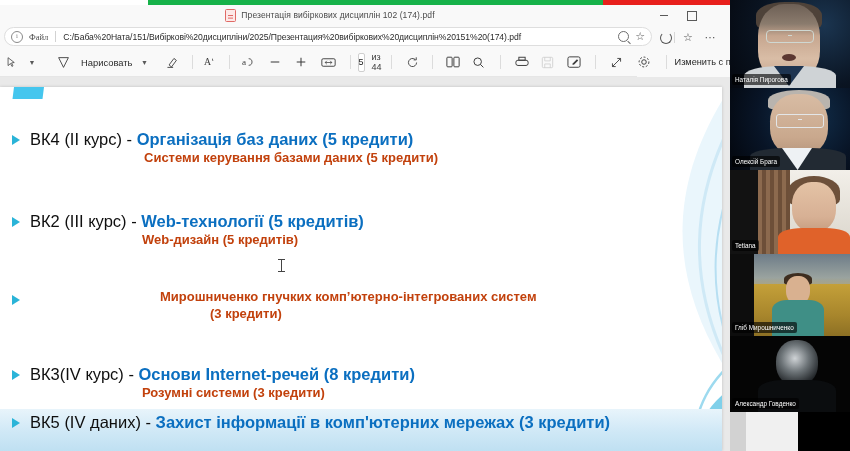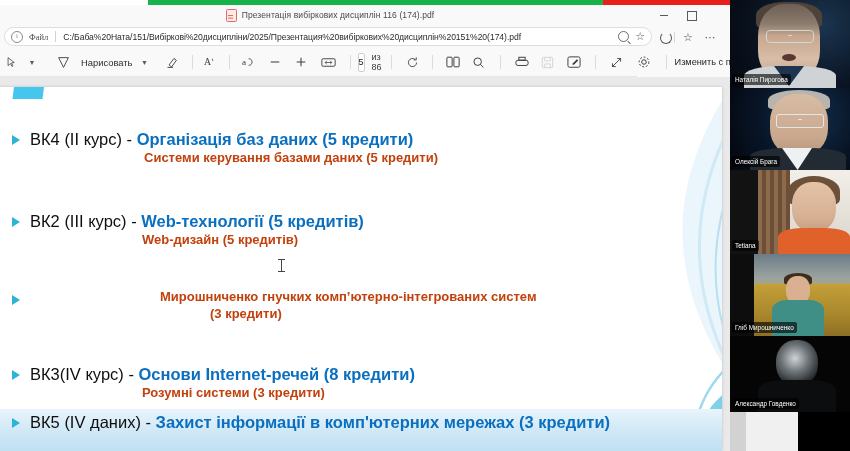--- a/index.html
+++ b/index.html
@@ -146,21 +146,21 @@
 </head>
 <body>
 
 <div class="app">
 
   <div class="browser">
 
     <div class="titlebar">
       <div class="tb-title">
         <span class="pdf-ico"></span>
-        <span>Презентація вибіркових дисциплін 116 (174).pdf</span>
+        <span>Презентація вибіркових дисциплін 102 (174).pdf</span>
       </div>
       <div class="wbtn min">
           <i class="dashm"></i>
         </div>
       <div class="wbtn max">
           <i class="sq"></i>
         </div>
       <div class="wbtn cls"></div>
     </div>
 
@@ -235,21 +235,21 @@
           </svg>
       </div>
       <div class="ti" style="width:28px">
         <svg class="ic" width="15" height="11" viewBox="0 0 18 12">
             <rect x="1" y="1.5" width="16" height="9" rx="1.6" fill="none" stroke="#3b3b3b" stroke-width="1.1"></rect>
             <path d="M5 6h8M5 6l2-2M5 6l2 2M13 6l-2-2M13 6l-2 2" stroke="#3b3b3b" stroke-width=".9"></path>
           </svg>
       </div>
       <div class="tdiv" style="margin:0 7px"></div>
       <div class="pagebox">5</div>
-      <span class="pgof" style="margin-left:7px">из 86</span>
+      <span class="pgof" style="margin-left:7px">из 44</span>
       <div class="tdiv" style="margin:0 9px"></div>
       <div class="ti" style="width:24px">
         <svg class="ic" width="13" height="13" viewBox="0 0 16 16">
             <path d="M13 8a5 5 0 1 1-1.8-3.8" fill="none" stroke="#3b3b3b" stroke-width="1.1"></path>
             <path d="M12.6 1.6v3.2H9.4" fill="none" stroke="#3b3b3b" stroke-width="1.1"></path>
           </svg>
       </div>
       <div class="tdiv" style="margin:0 7px"></div>
       <div class="ti" style="width:26px">
         <svg class="ic" width="14" height="12" viewBox="0 0 16 13">

